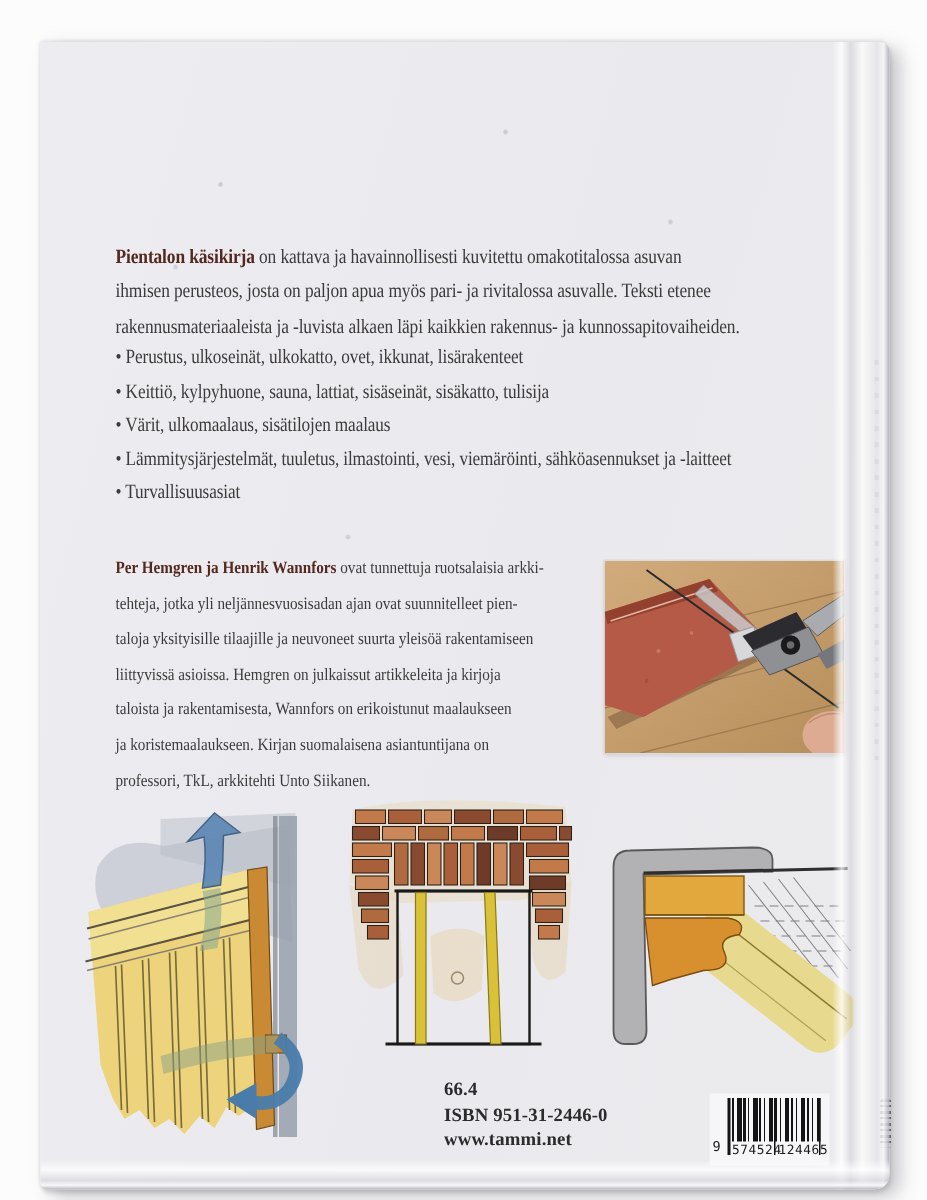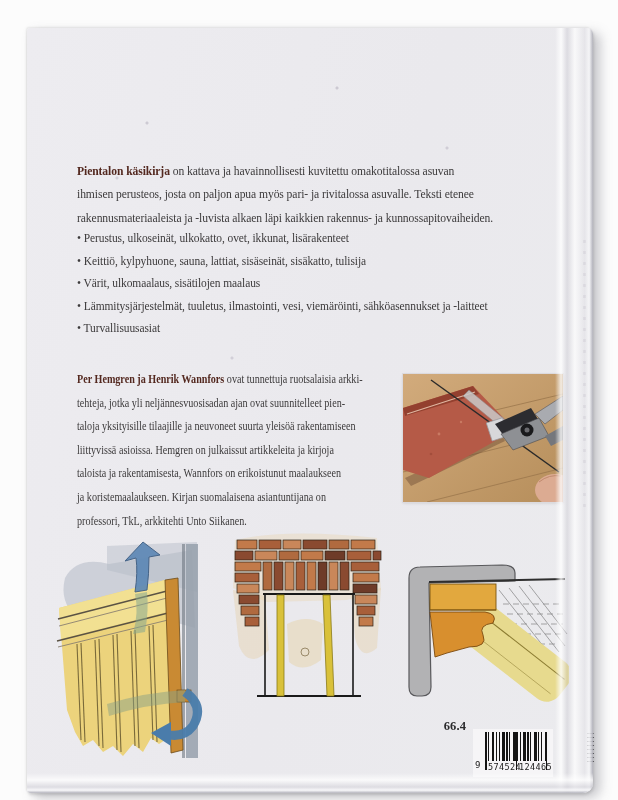--- a/index.html
+++ b/index.html
@@ -83,21 +83,21 @@
 
   
   .ill { position:absolute; }
   .ill1 { left:20px;  top:512px; width:162px; height:228px; }
   .ill2 { left:200px; top:504px; width:162px; height:186px; }
   .ill3 { left:372px; top:520px; width:170px; height:158px; }
 
   
   .publisher {
     position:absolute; right:127px; top:690px; width:170px;
-    text-align:right; font-size:12.5px; font-weight:bold;
+    font-size:12.5px; font-weight:bold;
     color:#2b2b2d; line-height:16.5px; letter-spacing:.1px;
   }
   .barcode {
     position:absolute; left:446px; top:701px; width:80px; height:48px;
     background:#f6f5f7; padding:2px 0 0 0;
   }
   .bars {
     position:absolute; left:12px; top:3px; width:62px; height:29px;
     background:repeating-linear-gradient(90deg,
       #141414 0 1.4px, transparent 1.4px 3.1px,
@@ -292,20 +292,22 @@
       <line x1="82" y1="64" x2="190" y2="64" stroke="#8a7a30" stroke-width="1"></line>
       <line x1="80" y1="84" x2="188" y2="84" stroke="#8a7a30" stroke-width=".8" opacity=".6"></line>
     </g>
     <rect x="31" y="36" width="66" height="26" fill="#e2a83e" stroke="#7a5410" stroke-width=".9"></rect>
     <line x1="31" y1="62" x2="97" y2="62" stroke="#7a5410" stroke-width="1"></line>
     <path d="M31 64 L86 64 Q99 66 94 75 Q79 77 84 87 Q89 99 70 99 L48 105 L36 109 Z" fill="#d88f2e" stroke="#7a4a10" stroke-width=".9"></path>
   </svg>
 
   <div class="publisher">
     <div>66.4</div>
+    <div>ISBN 951-31-2446-0</div>
+    <div>www.tammi.net</div>
   </div>
 
   <div class="barcode">
     <div class="bars"></div>
     <div class="guard g1"></div>
     <div class="guard g2"></div>
     <div class="guard g3"></div>
     <span class="bc-digit">9</span>
     <span class="bc-num bc-left">574524</span>
     <span class="bc-num bc-right">124465</span>

